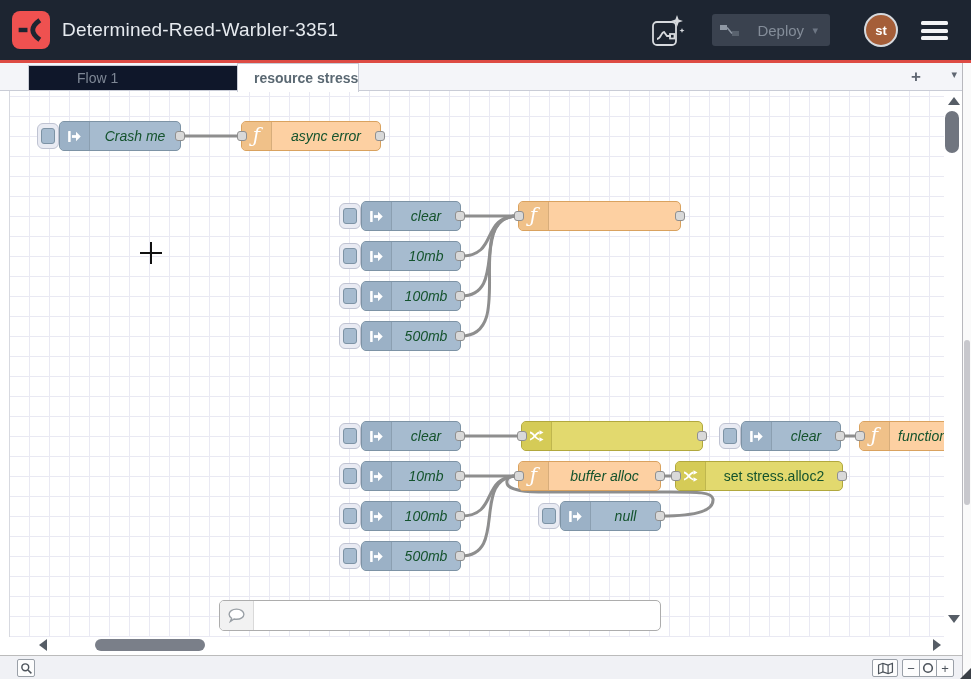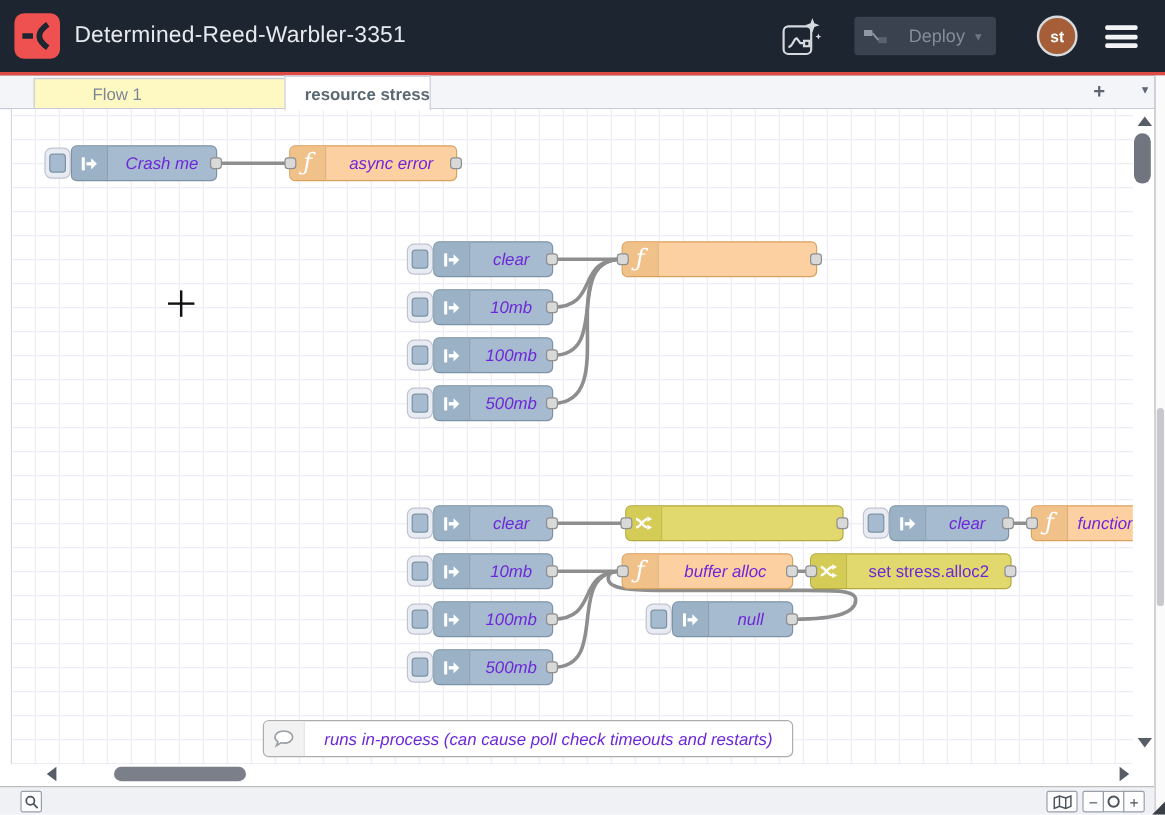--- a/index.html
+++ b/index.html
@@ -25,21 +25,21 @@
     display:flex; align-items:center; justify-content:center; }
   .hamburger { position:absolute; left:921px; top:21px; width:27px; height:19px;
     display:flex; flex-direction:column; justify-content:space-between; cursor:pointer; }
   .hamburger div { height:4px; background:#f2f3f5; border-radius:1.5px; }
 
   
   .tabbar { position:absolute; top:63px; left:0; width:971px; height:28px;
     background:#f4f5f9; border-bottom:1px solid #c9ccd6; }
   .tab { position:absolute; top:2px; height:26px; display:flex; align-items:center;
     padding-left:16px; font-size:14px; border:1px solid #c9ccd6; }
-  .tab.inactive { left:28px; width:244px; background:#fef9c3; color:#7e8795;padding-left:48px; }
+  .tab.inactive { left:28px; width:244px; background:#0f172a; color:#7e8795;padding-left:48px; }
   .tab.active { left:237px; top:0; height:29px; background:#fff; color:#5a6872;
     font-weight:700; border-bottom:none; z-index:2; }
   .tab-add { position:absolute; right:44px; top:3px; width:22px; height:22px; text-align:center;
     color:#5f6672; font-size:17px; font-weight:700; line-height:22px; cursor:pointer; }
   .tab-caret { position:absolute; right:14px; top:5px; color:#5f6672; font-size:11px; cursor:pointer; }
 
   
   .canvas { position:absolute; top:91px; left:9px; width:938px; height:546px;
     background:#fff; border-left:1px solid #d7d9e0; overflow:hidden;
     background-image:
@@ -47,21 +47,21 @@
       linear-gradient(to bottom,#e9e9f3 1px,transparent 1px);
     background-size:20px 20px; background-position:-1px 5px; }
   .wires { position:absolute; top:0; left:0; pointer-events:none; }
   .wires path { pointer-events:stroke; }
 
   .node { position:absolute; height:30px; border:1px solid; border-radius:5px;
     display:flex; align-items:stretch; cursor:pointer; }
   .node .icon-region { width:30px; border-radius:4px 0 0 4px; display:flex;
     align-items:center; justify-content:center; border-right:1px solid rgba(0,0,0,0.1); }
   .node .lbl { flex:1; display:flex; align-items:center; justify-content:center;
-    font-size:14px; color:#6d28d9; white-space:nowrap; overflow:hidden; }
+    font-size:14px; color:#14532d; white-space:nowrap; overflow:hidden; }
   .node .lbl.italic { font-style:italic; }
   .node .lbl.left { justify-content:flex-start; padding-left:8px; }
   .fn-glyph { font-family:"DejaVu Serif",serif; font-style:italic; font-size:20px;
     color:#fff; line-height:1; padding-bottom:3px; }
   .port { position:absolute; width:10px; height:10px; background:#d9d9d9;
     border:1px solid #8f8f8f; border-radius:3px; top:9px; cursor:crosshair; }
   .port.in { left:-5px; } .port.out { right:-5px; }
   .inject-btn { position:absolute; left:-23px; top:1px; width:22px; height:26px;
     background:#e9ebf3; border:1px solid #bfc3d2; border-radius:6px;
     display:flex; align-items:center; justify-content:center; cursor:pointer; }
@@ -410,21 +410,20 @@
         </div>
         <span class="lbl italic">null</span>
         <div class="port out"></div>
       </div>
       <div class="node comment" style="left: 209px; top: 509px; width: 442px; background: rgb(255, 255, 255); border-color: rgb(173, 173, 173);">
         <div class="icon-region" style="background: rgb(242, 242, 242);">
           <svg width="19" height="17" viewBox="0 0 18 16">
             <path d="M9 2 C12.9 2 16 4 16 6.8 C16 9.6 12.9 11.6 9 11.6 C8.2 11.6 7.4 11.5 6.7 11.3 L3.2 13.6 L4.4 10.6 C2.9 9.65 2 8.3 2 6.8 C2 4 5.1 2 9 2 Z" fill="#fff" stroke="#9aa0a6" stroke-width="1.3"></path>
           </svg>
         </div>
-        <span class="lbl italic">runs in-process (can cause poll check timeouts and restarts)</span>
       </div>
       <div class="xhair" style="left: 130px; top: 151px;">
         <div class="v"></div>
         <div class="h"></div>
       </div>
     </div>
 
   <div class="vscroll">
     <div class="arrow arr-up"></div>
     <div class="v-thumb"></div>

